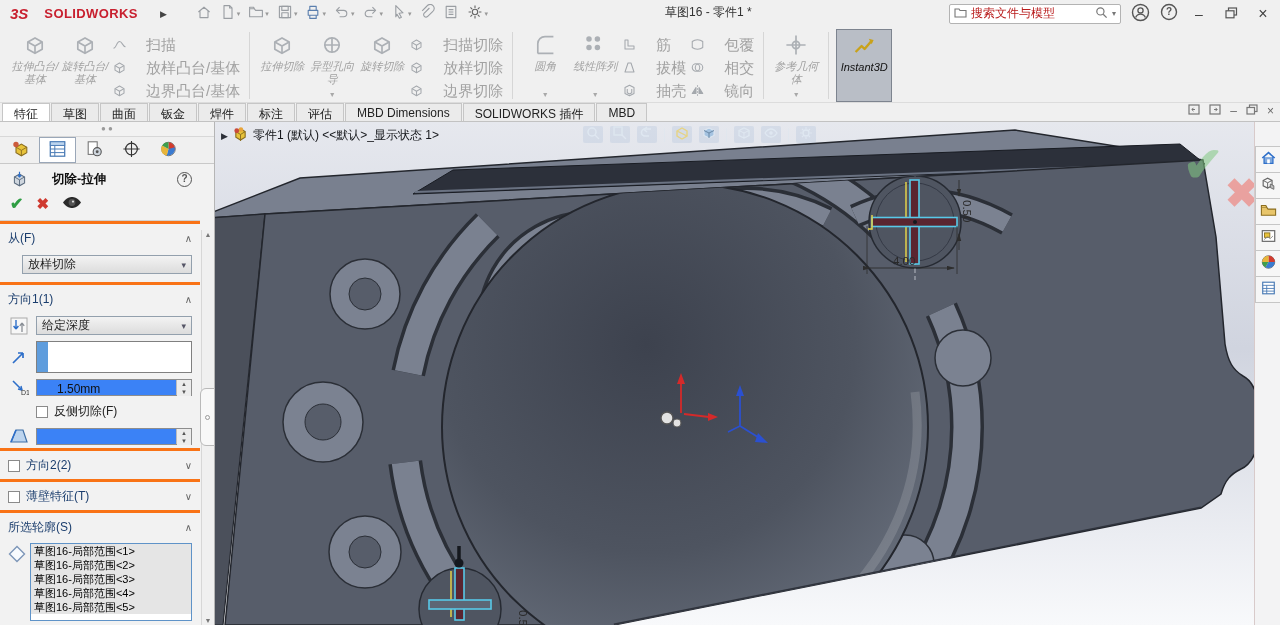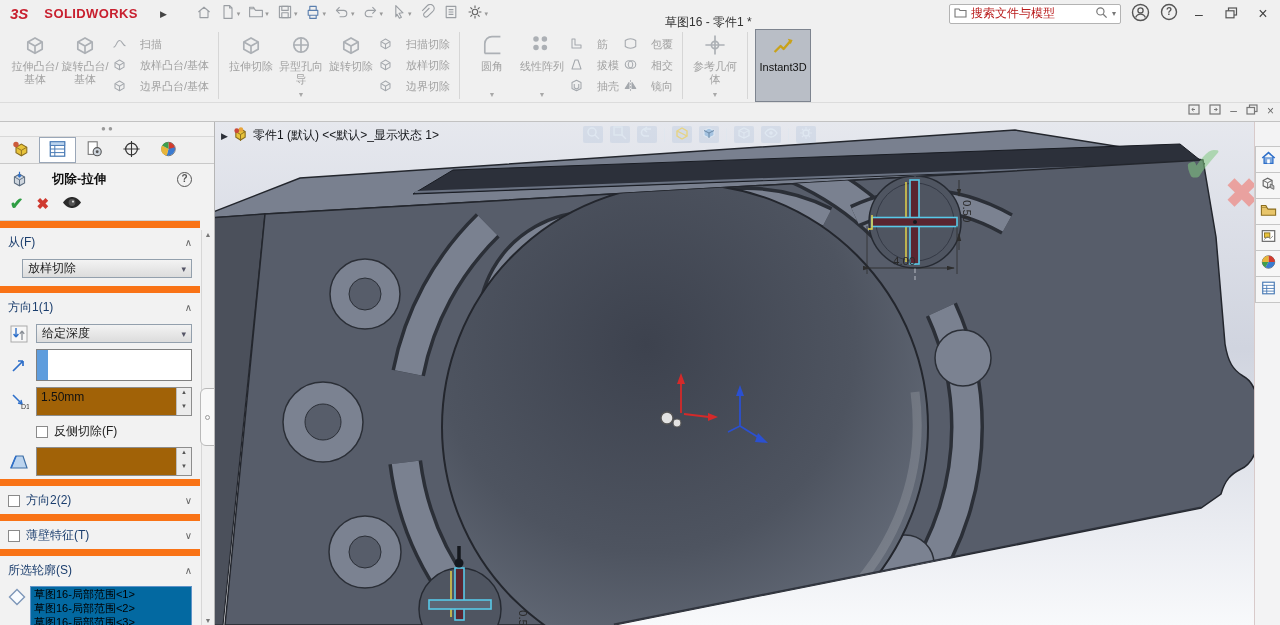--- a/index.html
+++ b/index.html
@@ -8,36 +8,36 @@
 
   
   .titlebar { height:27px; display:flex; align-items:center; background:#f0f0f0; padding:0 6px; position:relative; }
   .logo { display:flex; align-items:center; gap:16px; padding:0 8px 0 4px; }
   .logo-ds { color:#c8202f; font-weight:bold; font-style:italic; font-size:15px; }
   .logo-txt { color:#c8202f; font-weight:bold; font-size:13px; letter-spacing:.4px; }
   .logo-fly { color:#444; font-size:9px; margin-left:6px; }
   .qt { display:flex; align-items:center; gap:2px; margin-left:18px; }
   .qt-item { display:flex; align-items:center; padding:2px 3px; }
   .qt-dd { font-size:7px; color:#999; margin-left:1px; }
-  .doc-title { position:absolute; left:665px; top:14px; font-size:12px; color:#333; }
+  .doc-title { position:absolute; left:665px; top:4px; font-size:12px; color:#333; }
   .tb-right { margin-left:auto; display:flex; align-items:center; gap:10px; }
   .searchbox { width:172px; height:20px; background:#fff; border:1px solid #b3b3b3; border-radius:2px; display:flex; align-items:center; padding:0 4px; gap:4px; }
   .searchbox .ph { color:#b91c1c; flex:1; font-size:12px; white-space:nowrap; overflow:hidden; }
   .win-btn { width:22px; text-align:center; color:#444; font-size:14px; }
 
   
   .ribbon { height:76px; background:#f0f0f0; border-bottom:1px solid #dcdcdc; display:flex; align-items:stretch; padding:2px 2px 0 6px; }
   .rgroup { display:flex; align-items:stretch; padding:0 4px; }
   .rsep { width:1px; background:#d6d6d6; margin:3px 3px; }
   .bigbtn { width:50px; display:flex; flex-direction:column; align-items:center; padding-top:4px; color:#a2a2a2; font-size:11px; text-align:center; line-height:1.12; position:relative; }
-  .bigbtn .lbl { margin-top:1px; }
+  .bigbtn .lbl { margin-top:1px;font-style:italic; }
   .bigbtn .dd { font-size:7px; color:#a8a8a8; position:absolute; bottom:3px; }
   .bigbtn.active { background:#b9bec6; border:1px solid #7d848f; color:#111; width:56px; }
   .smallcol { display:flex; flex-direction:column; justify-content:flex-start; padding-top:7px; gap:4px; margin:0 2px; }
-  .smallitem { display:flex; align-items:center; gap:13px; color:#a2a2a2; font-size:11px; white-space:nowrap; }
+  .smallitem { display:flex; align-items:center; gap:19px; color:#a2a2a2; font-size:15px; white-space:nowrap; }
 
   
   .tabbar { height:19px; background:#f0f0f0; border-bottom:1px solid #c2c2c2; display:flex; align-items:flex-end; padding-left:2px; position:relative; }
   .tab { height:18px; padding:2px 11px 0; background:#ebebeb; border:1px solid #c6c6c6; border-bottom:none; margin-right:1px; font-size:12px; color:#222; white-space:nowrap; }
   .tab.active { background:#fff; }
   .doc-controls { position:absolute; right:2px; top:1px; display:flex; align-items:center; gap:9px; padding-right:4px; }
   .doc-controls span { color:#6a6a6a; font-size:12px; }
 
   
   .main { display:flex; height:503px; position:relative; }
@@ -48,41 +48,41 @@
   .pm-tabs { height:27px; display:flex; align-items:stretch; border-bottom:1px solid #c9c9c9; padding-left:2px; background:#f0f0f0; }
   .pm-tab { width:37px; display:flex; align-items:center; justify-content:center; border:1px solid transparent; }
   .pm-tab.active { background:#fff; border:1px solid #9aa7b8; }
   .pm-body { padding-right:14px; }
   .pm-header { display:flex; align-items:center; gap:22px; padding:7px 8px 4px; }
   .pm-title { font-weight:bold; font-size:12.5px; color:#111; flex:1; }
   .help-circle { width:15px; height:15px; border:1.4px solid #555; border-radius:50%; color:#555; font-size:10px; font-weight:bold; text-align:center; line-height:12px; }
   .pm-actions { display:flex; align-items:center; gap:13px; padding:2px 10px 7px; border-bottom:1px solid #d2d2d2; }
   .ok-btn { color:#2f9e44; font-size:16px; font-weight:bold; }
   .cancel-btn { color:#cf3a30; font-size:15px; font-weight:bold; }
-  .sec { border-top:7px solid #f97316; }
+  .sec { border-top:3px solid #f97316; }
   .sec:first-child { border-top:none; }
   .sec-head { display:flex; align-items:center; gap:6px; padding:6px 8px 5px; color:#1a3d6d; font-size:12px; }
   .sec-head .chev { margin-left:auto; color:#666; font-size:10px; }
   .cbx { width:12px; height:12px; border:1px solid #8a8a8a; background:#fff; flex:none; }
   .cbx.dis { border-color:#bdbdbd; }
   .row { display:flex; align-items:center; gap:6px; padding:3px 8px; }
   .ficon { width:22px; flex:none; display:flex; justify-content:center; }
   .combo { flex:1; height:19px; background:linear-gradient(#f3f3f3,#dcdcdc); border:1px solid #93a0ad; display:flex; align-items:center; padding:0 5px; font-size:12px; color:#222; }
   .combo .car { margin-left:auto; color:#556; font-size:9px; }
   .selfield { flex:1; height:32px; background:#fff; border:1px solid #808080; position:relative; }
   .selbar { position:absolute; left:0; top:0; bottom:0; width:11px; background:#5f9ddd; }
-  .spin { flex:1; height:29px; background:#a16207; border:1px solid #8d8d8d; display:flex; }
+  .spin { flex:1; height:17px; background:#3b82f6; border:1px solid #8d8d8d; display:flex;padding-left:16px; }
   .spin .val { flex:1; padding:2px 4px; font-size:12px; color:#111; }
   .spin .btns { width:15px; border-left:1px solid #bcbcbc; display:flex; flex-direction:column; }
   .spin .btns span { flex:1; font-size:6px; color:#555; text-align:center; line-height:8px; background:#ececec; }
   .cb-row { display:flex; align-items:center; gap:6px; padding:4px 8px 4px 36px; font-size:12px; color:#222; }
   .cb-row.dis { color:#a8a8a8; padding-left:44px; }
   .listwrap { display:flex; gap:4px; padding:2px 8px 0; align-items:flex-start; }
   .listbox { flex:1; border:1px solid #5f93c8; background:#fff; height:78px; overflow:hidden; }
-  .listbox .li { height:14px; line-height:14px; font-size:11px; padding-left:3px; background:#0369a1; color:#000; white-space:nowrap; }
+  .listbox .li { height:14px; line-height:14px; font-size:11px; padding-left:3px; background:#e5e5e5; color:#000; white-space:nowrap; }
   .pm-scroll { position:absolute; right:0; top:108px; bottom:0; width:13px; background:#f0f0f0; border-left:1px solid #d7d7d7; display:flex; flex-direction:column; align-items:center; justify-content:space-between; padding:1px 0; }
   .pm-scroll span { font-size:7px; color:#777; }
   .flyout-handle { position:absolute; left:200px; top:266px; width:15px; height:58px; background:#f8f8f8; border:1px solid #b9b9b9; border-radius:6px 0 0 6px; z-index:5; display:flex; align-items:center; justify-content:center; }
   .flyout-handle i { width:5px; height:5px; border:1px solid #999; border-radius:50%; }
 
   
   .viewport { flex:1; position:relative; overflow:hidden; }
   .viewport svg.model { position:absolute; left:0; top:0; }
   .breadcrumb { position:absolute; left:6px; top:5px; display:flex; align-items:center; gap:5px; color:#14161a; font-size:12px; max-width:240px; white-space:nowrap; overflow:hidden; }
   .breadcrumb .fly { color:#2b2f38; font-size:9px; }
@@ -377,20 +377,32 @@
         <span class="bicon"><svg width="24" height="24" viewBox="0 0 20 20" fill="none" stroke="#777" stroke-width="1.4" stroke-linejoin="round">
             <path d="M3 15l5-5 2.5 2.5L16 6" stroke="#c9a21a" stroke-width="2"></path>
             <path d="M14 4l4 1-1.6 3.6z" fill="#c9a21a" stroke="none"></path>
           </svg></span>
         <span class="lbl">Instant3D</span>
       </div>
     </div>
   </div>
 
 <div class="tabbar">
+  <div id="tabs-host" style="display:flex">
+      <div class="tab active">特征</div>
+      <div class="tab">草图</div>
+      <div class="tab">曲面</div>
+      <div class="tab">钣金</div>
+      <div class="tab">焊件</div>
+      <div class="tab">标注</div>
+      <div class="tab">评估</div>
+      <div class="tab">MBD Dimensions</div>
+      <div class="tab">SOLIDWORKS 插件</div>
+      <div class="tab">MBD</div>
+    </div>
   <div class="doc-controls">
       <span><svg width="12" height="11" viewBox="0 0 12 11">
           <rect x="1" y="1" width="10" height="9" fill="none" stroke="#777" stroke-width="1.2"></rect>
           <path d="M7 5.5H4M5.5 3.8L3.8 5.5l1.7 1.7" stroke="#777" fill="none"></path>
         </svg></span>
       <span><svg width="12" height="11" viewBox="0 0 12 11">
           <rect x="1" y="1" width="10" height="9" fill="none" stroke="#777" stroke-width="1.2"></rect>
           <path d="M5 5.5h3M6.5 3.8l1.7 1.7-1.7 1.7" stroke="#777" fill="none"></path>
         </svg></span>
       <span>–</span>

